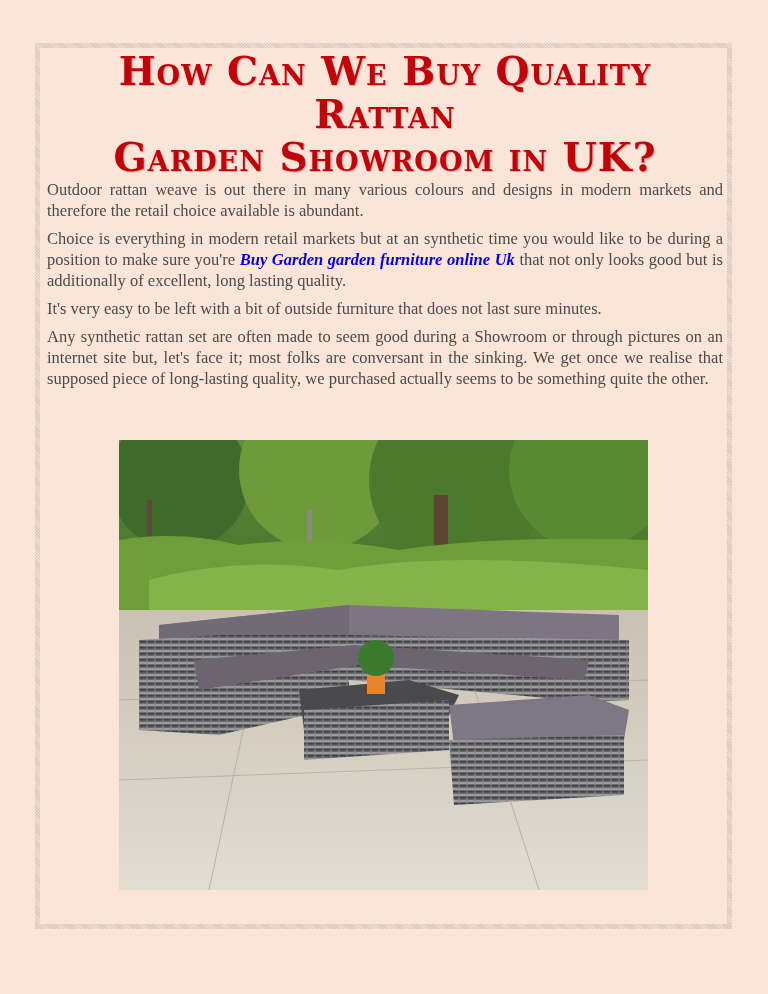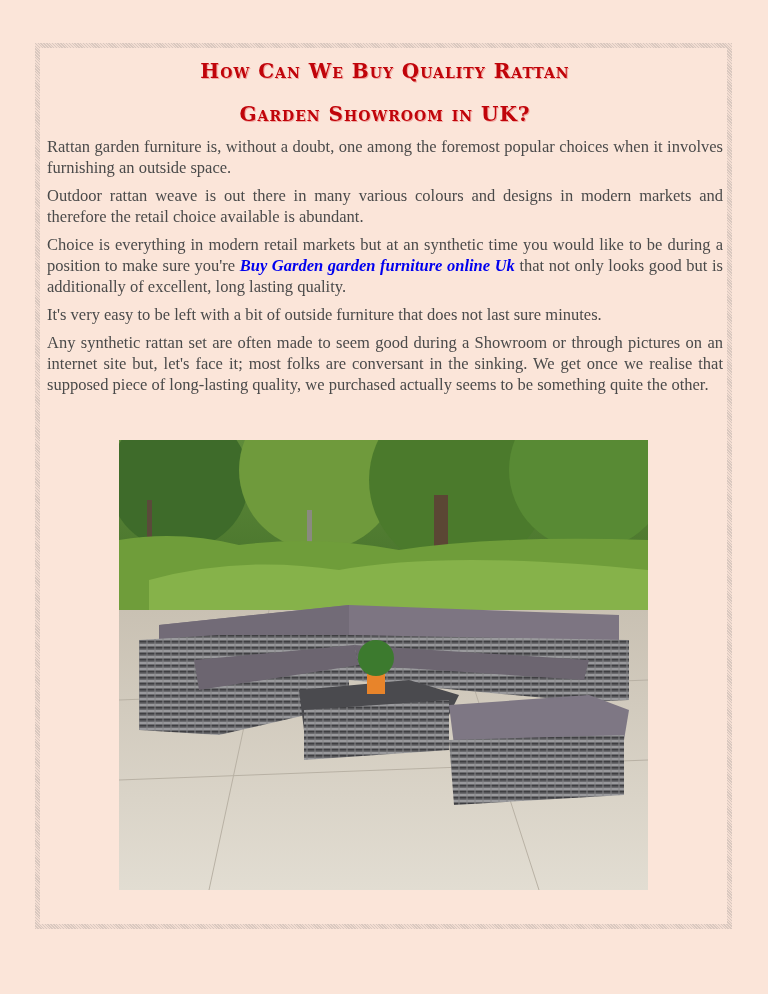--- a/index.html
+++ b/index.html
@@ -31,21 +31,21 @@
       top: 50px;
       width: 676px;
     }
     .title {
       margin: 0;
       text-align: center;
       color: #c0040a;
       font-family: "DejaVu Serif", "Liberation Serif", serif;
       font-variant: small-caps;
       font-weight: bold;
-      font-size: 20px;
+      font-size: 39px;
       line-height: 43px;
       letter-spacing: 1px;
       text-shadow: 1px 1px 0 #f2a6a0;
     }
     .title .line { display: block; }
     p {
       margin: 0 0 7px 0;
       color: #4a4a4a;
       font-size: 16.5px;
       line-height: 21px;
@@ -72,21 +72,20 @@
 <body>
 
 <div class="page-frame"></div>
 
 <div class="content">
   <h1 class="title">
     <span class="line">How Can We Buy Quality Rattan</span>
     <span class="line">Garden Showroom in UK?</span>
   </h1>
 
-  <p>Rattan garden furniture is, without a doubt, one among the foremost popular choices when it involves furnishing an outside space.</p>
   <p>Outdoor rattan weave is out there in many various colours and designs in modern markets and therefore the retail choice available is abundant.</p>
   <p><span>Choice is everything in modern retail markets but at an synthetic time you would like to be during a position to make sure you're </span><a class="inline-link" href="#">Buy Garden garden furniture online Uk</a><span> that not only looks good but is additionally of excellent, long lasting quality.</span></p>
   <p>It's very easy to be left with a bit of outside furniture that does not last sure minutes.</p>
   <p>Any synthetic rattan set are often made to seem good during a Showroom or through pictures on an internet site but, let's face it; most folks are conversant in the sinking. We get once we realise that supposed piece of long-lasting quality, we purchased actually seems to be something quite the other.</p>
 </div>
 
 <div class="photo" title="Grey rattan corner sofa set with coffee table and footstool on a stone patio in front of green hedges and trees">
   <svg width="529" height="450" viewBox="0 0 529 450" xmlns="http://www.w3.org/2000/svg">
     <defs>
       <linearGradient id="sky" x1="0" y1="0" x2="0" y2="1">

